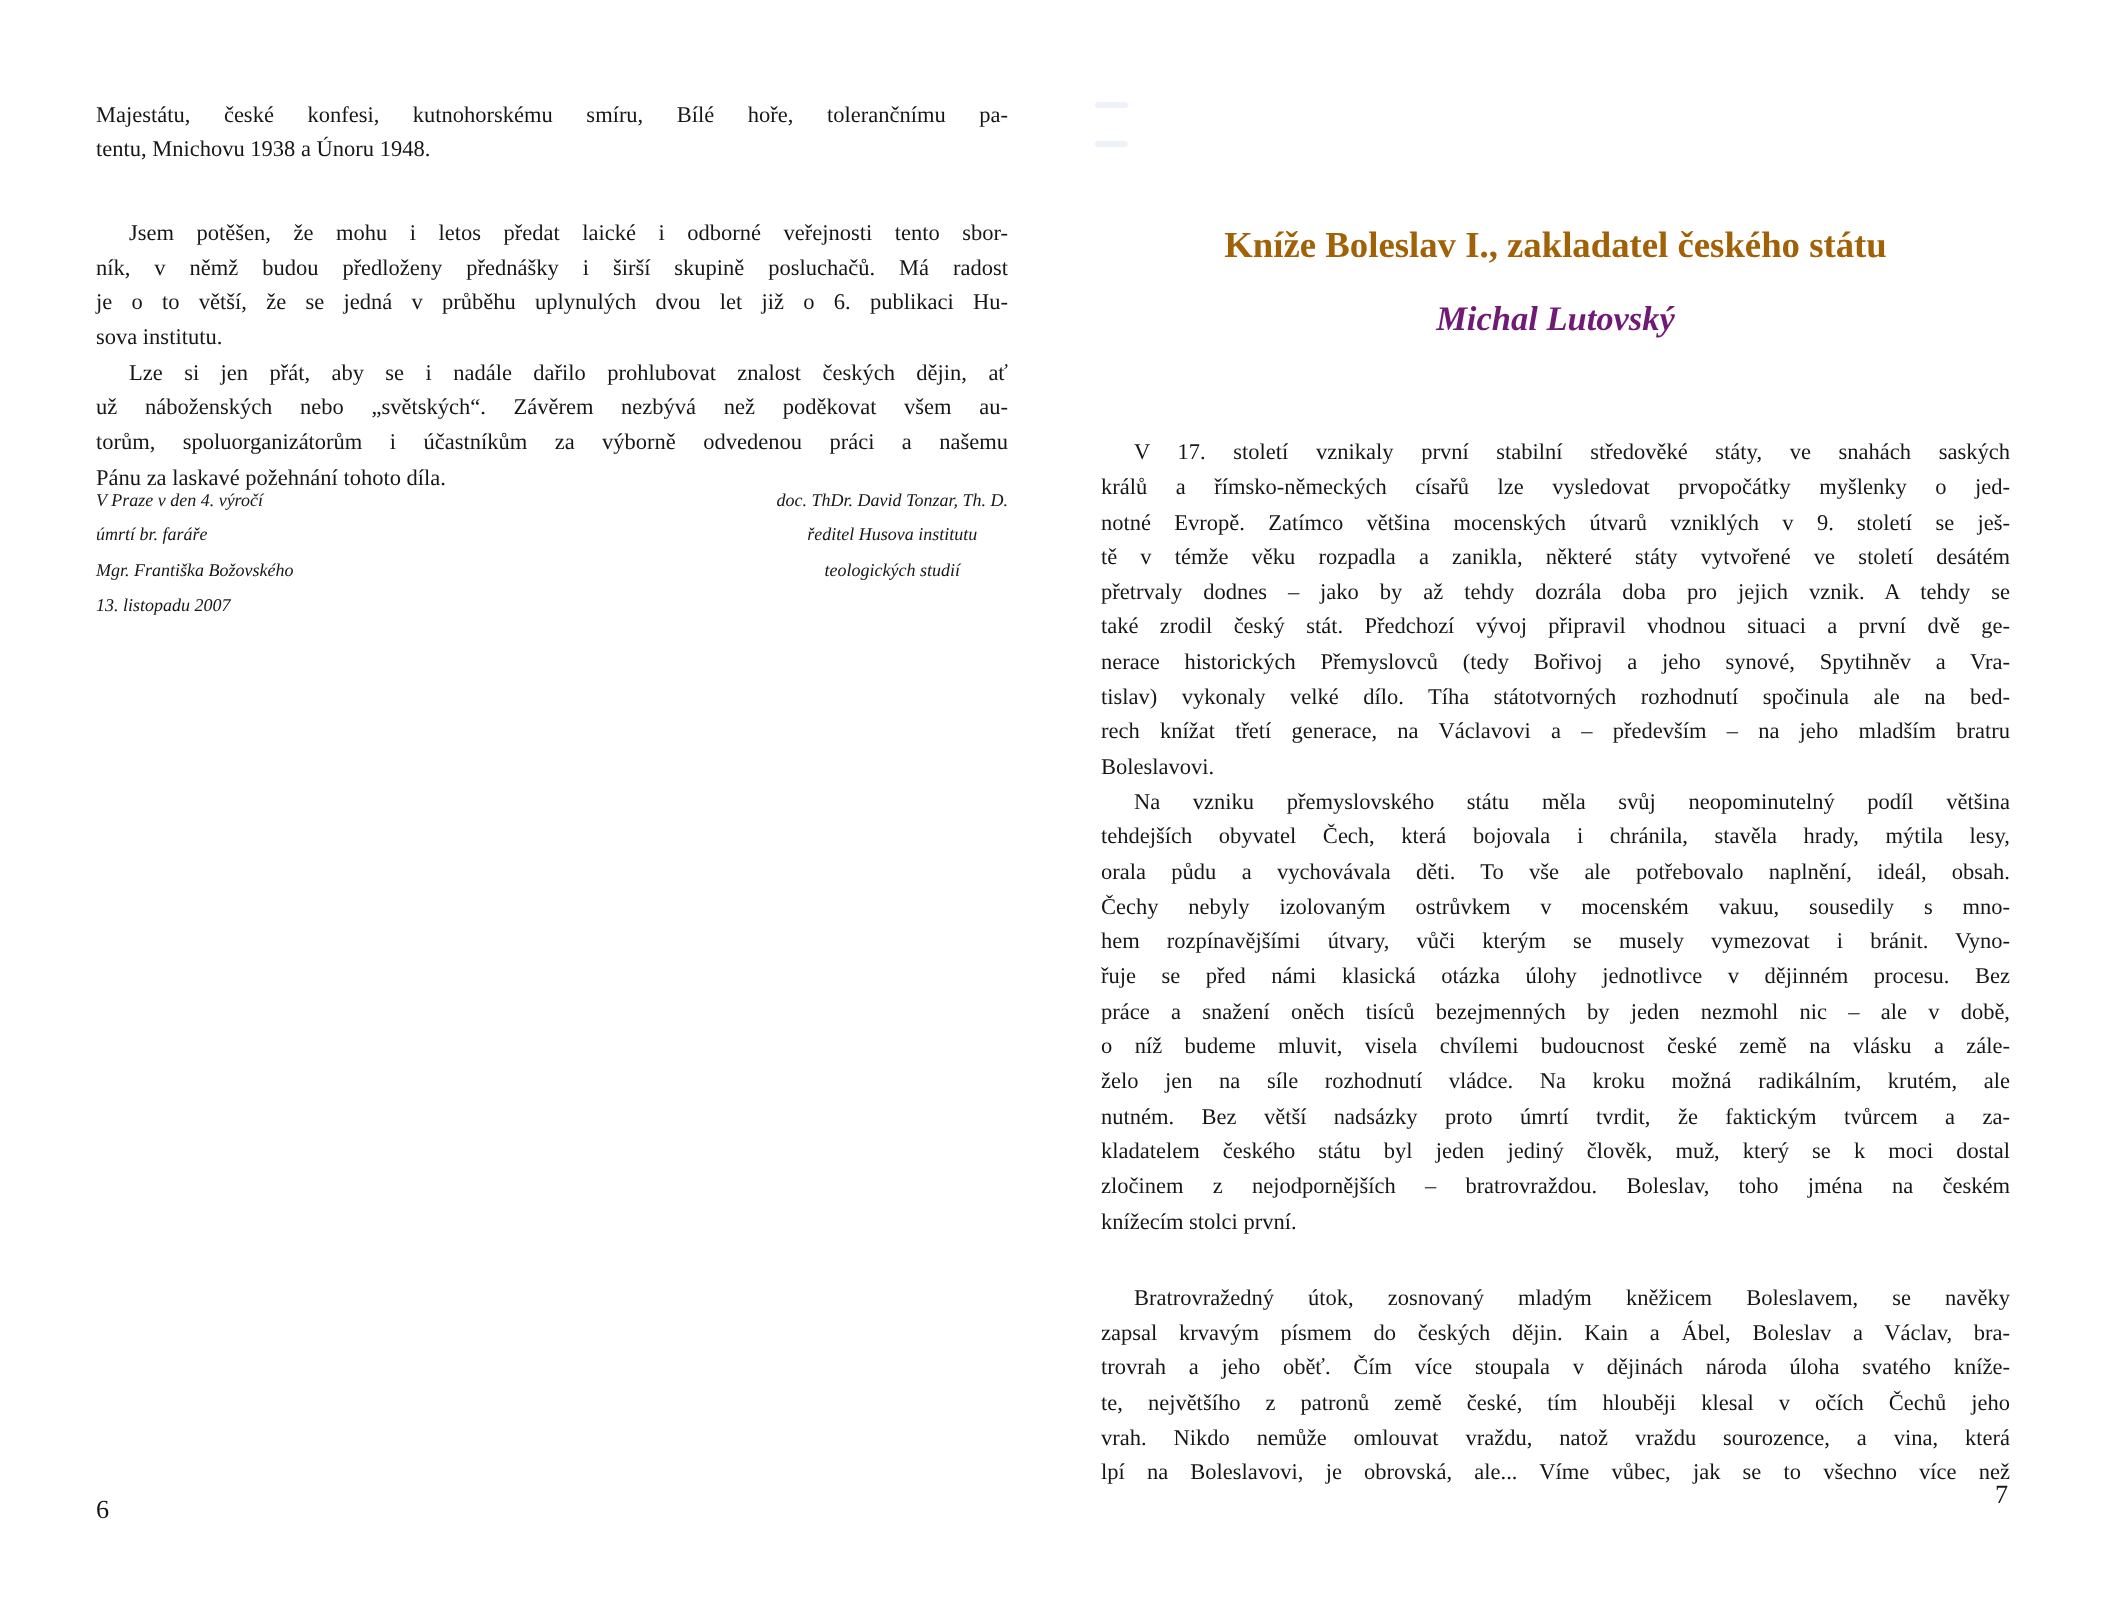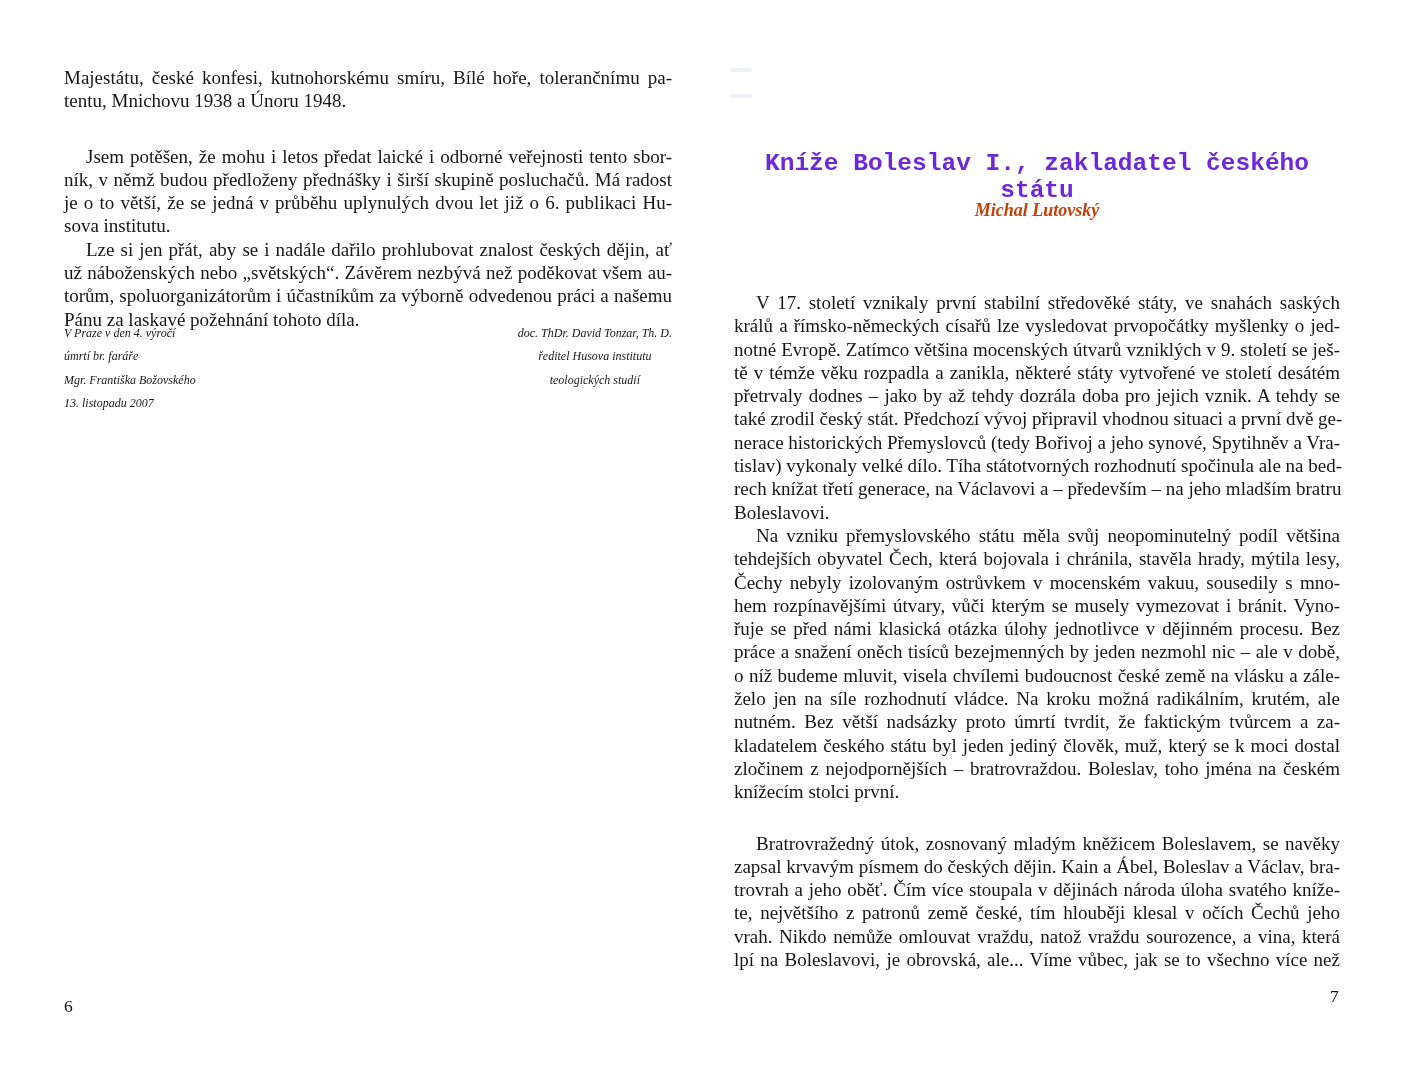--- a/index.html
+++ b/index.html
@@ -4,48 +4,48 @@
   <style>
     html, body { margin: 0; padding: 0; background: #ffffff; }
     body { width: 1408px; height: 1080px; position: relative; overflow: hidden; color: #161616; }
     .page { position: absolute; top: 0; height: 1080px; }
     .page-left { left: 0; width: 704px; }
     .page-right { left: 704px; width: 704px; }
 
     .body-text {
       position: absolute;
       font-family: "Liberation Serif", "DejaVu Serif", serif;
-      font-size: 19px;
+      font-size: 15px;
       line-height: 23.3px;
       text-align: justify;
       hyphens: manual;
     }
     .body-text .line { display: block; text-align: justify; text-align-last: justify; white-space: nowrap; }
     .body-text .line.last { text-align-last: left; }
 
     #left-text { left: 64px; top: 66px; width: 608px; }
 
     .signature { position: absolute; font-family: "Liberation Serif", "DejaVu Serif", serif; font-style: italic; font-size: 12px; line-height: 23.3px; }
     #sig-left { left: 64px; top: 322px; }
     #sig-right { right: 32px; top: 322px; text-align: center; }
 
     .page-number { position: absolute; font-family: "Liberation Serif", "DejaVu Serif", serif; font-size: 17.5px; }
     #page-num-left { left: 64px; top: 996px; }
     #page-num-right { left: 626px; top: 986px; }
 
     #article-title {
       position: absolute; left: 30px; width: 606px; top: 150px;
-      text-align: center; font-family: Liberation Mono, monospace;
-      font-weight: bold; font-size: 24.5px; color: #6d28d9;
+      text-align: center; font-family: Liberation Serif, serif;
+      font-weight: bold; font-size: 24.5px; color: #a16207;
       margin: 0;
     }
     #article-author {
       position: absolute; left: 30px; width: 606px; top: 200px;
       text-align: center; font-family: "Liberation Serif", "DejaVu Serif", serif;
-      font-style: italic; font-weight: bold; font-size: 18px; color: #c2410c;
+      font-style: italic; font-weight: bold; font-size: 23px; color: #701a75;
       margin: 0;
     }
     #right-text { left: 30px; top: 291px; width: 606px; }
 
     .ghost-marks { position: absolute; left: 26px; top: 68px; width: 30px; }
     .ghost-marks span { display: block; height: 4px; margin-bottom: 22px; background: #eef2f8; width: 22px; border-radius: 2px; }
   </style>
 </head>
 <body>
 
@@ -93,20 +93,21 @@
       <span class="line">notné Evropě. Zatímco většina mocenských útvarů vzniklých v 9. století se ješ-</span>
       <span class="line">tě v témže věku rozpadla a zanikla, některé státy vytvořené ve století desátém</span>
       <span class="line">přetrvaly dodnes – jako by až tehdy dozrála doba pro jejich vznik. A tehdy se</span>
       <span class="line">také zrodil český stát. Předchozí vývoj připravil vhodnou situaci a první dvě ge-</span>
       <span class="line">nerace historických Přemyslovců (tedy Bořivoj a jeho synové, Spytihněv a Vra-</span>
       <span class="line">tislav) vykonaly velké dílo. Tíha státotvorných rozhodnutí spočinula ale na bed-</span>
       <span class="line">rech knížat třetí generace, na Václavovi a – především – na jeho mladším bratru</span>
       <span class="line last">Boleslavovi.</span>
       <span class="line" style="padding-left: 22px;">Na vzniku přemyslovského státu měla svůj neopominutelný podíl většina</span>
       <span class="line">tehdejších obyvatel Čech, která bojovala i chránila, stavěla hrady, mýtila lesy,</span>
+      <span class="line">orala půdu a vychovávala děti. To vše ale potřebovalo naplnění, ideál, obsah.</span>
       <span class="line">Čechy nebyly izolovaným ostrůvkem v mocenském vakuu, sousedily s mno-</span>
       <span class="line">hem rozpínavějšími útvary, vůči kterým se musely vymezovat i bránit. Vyno-</span>
       <span class="line">řuje se před námi klasická otázka úlohy jednotlivce v dějinném procesu. Bez</span>
       <span class="line">práce a snažení oněch tisíců bezejmenných by jeden nezmohl nic – ale v době,</span>
       <span class="line">o níž budeme mluvit, visela chvílemi budoucnost české země na vlásku a zále-</span>
       <span class="line">želo jen na síle rozhodnutí vládce. Na kroku možná radikálním, krutém, ale</span>
       <span class="line">nutném. Bez větší nadsázky proto úmrtí tvrdit, že faktickým tvůrcem a za-</span>
       <span class="line">kladatelem českého státu byl jeden jediný člověk, muž, který se k moci dostal</span>
       <span class="line">zločinem z nejodpornějších – bratrovraždou. Boleslav, toho jména na českém</span>
       <span class="line last">knížecím stolci první.</span>

